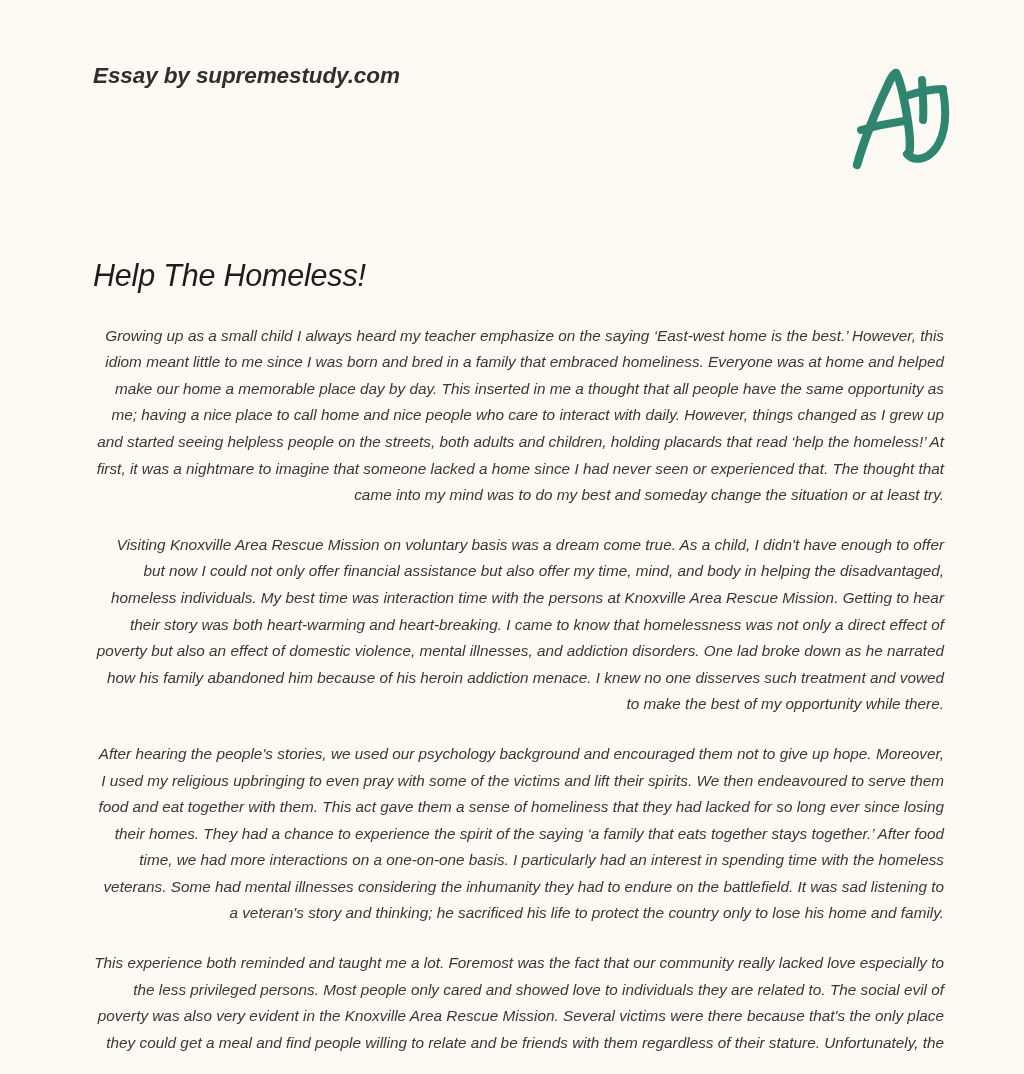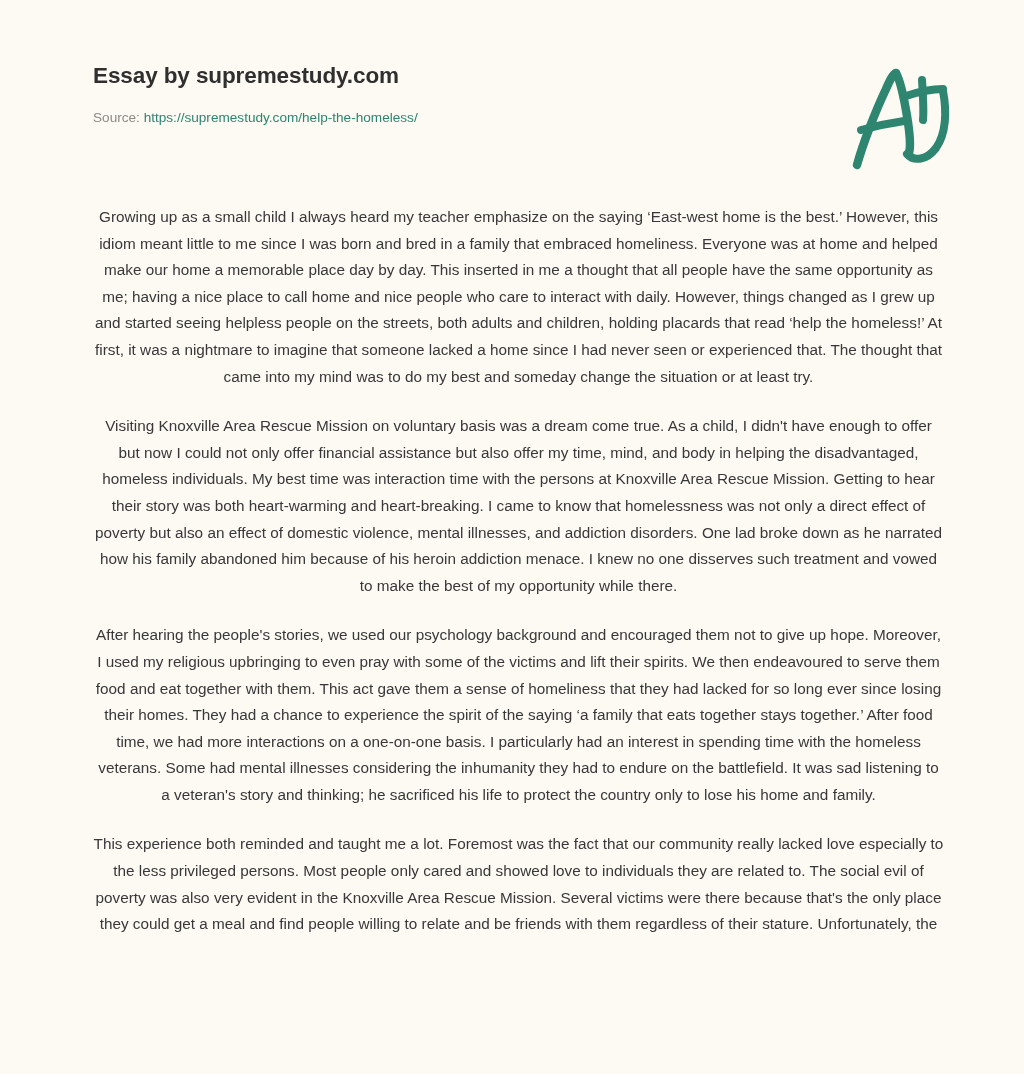--- a/index.html
+++ b/index.html
@@ -16,20 +16,21 @@
     position: relative;
     color: #2b2b2b;
   }
 
   .page {
     width: 1024px;
     height: 824px;
     box-sizing: border-box;
     position: relative;
     background: #fdfaf3;
+    font-style: italic;
   }
 
   
   .header {
     position: relative;
     padding: 62px 64px 0 93px;
     height: 175px;
     box-sizing: border-box;
   }
 
@@ -95,41 +96,37 @@
 
   .article-body {
     margin-top: 29px;
   }
 
   .article-body p {
     margin: 0 0 23px 0;
     font-size: 15.3px;
     line-height: 26.6px;
     color: #38383a;
-    text-align: center;
+    text-align: right;
     letter-spacing: 0.01px;
     max-width: 852px;
   }
 
   .article-body p:last-child {
     margin-bottom: 10px;
   }
 </style>
 </head>
 <body>
 
 <div class="page">
 
   <div class="header">
     <div class="header-text">
       <div class="byline">Essay by supremestudy.com</div>
-      <div class="source-line">
-        <span class="source-label">Source:</span>
-        <a class="source-url" href="#">https://supremestudy.com/help-the-homeless/</a>
-      </div>
     </div>
 
     <div class="logo">
       <svg viewBox="0 0 118 122" xmlns="http://www.w3.org/2000/svg">
         <g fill="none" stroke="#2e8570" stroke-linecap="round" stroke-linejoin="round">
 
           <path d="M13 107 C19 85, 32 52, 42 31 C46 22, 49 16, 52 15" stroke-width="8.5"></path>
 
           <path d="M52 15 C56 22, 60 40, 63 58 C66 76, 67 88, 65 95" stroke-width="8.5"></path>
 
@@ -139,20 +136,21 @@
 
           <path d="M62 38 C74 34, 89 31, 99 31" stroke-width="8"></path>
 
           <path d="M99 33 C103 54, 102 76, 92 90 C83 102, 70 104, 63 96" stroke-width="8"></path>
         </g>
       </svg>
     </div>
   </div>
 
   <div class="article">
+    <h1 class="article-title">Help The Homeless!</h1>
 
     <div class="article-body">
       <p>Growing up as a small child I always heard my teacher emphasize on the saying ‘East-west home is the best.’ However, this idiom meant little to me since I was born and bred in a family that embraced homeliness. Everyone was at home and helped make our home a memorable place day by day. This inserted in me a thought that all people have the same opportunity as me; having a nice place to call home and nice people who care to interact with daily. However, things changed as I grew up and started seeing helpless people on the streets, both adults and children, holding placards that read ‘help the homeless!’ At first, it was a nightmare to imagine that someone lacked a home since I had never seen or experienced that. The thought that came into my mind was to do my best and someday change the situation or at least try.</p>
       <p>Visiting Knoxville Area Rescue Mission on voluntary basis was a dream come true. As a child, I didn't have enough to offer but now I could not only offer financial assistance but also offer my time, mind, and body in helping the disadvantaged, homeless individuals. My best time was interaction time with the persons at Knoxville Area Rescue Mission. Getting to hear their story was both heart-warming and heart-breaking. I came to know that homelessness was not only a direct effect of poverty but also an effect of domestic violence, mental illnesses, and addiction disorders. One lad broke down as he narrated how his family abandoned him because of his heroin addiction menace. I knew no one disserves such treatment and vowed to make the best of my opportunity while there.</p>
       <p>After hearing the people's stories, we used our psychology background and encouraged them not to give up hope. Moreover, I used my religious upbringing to even pray with some of the victims and lift their spirits. We then endeavoured to serve them food and eat together with them. This act gave them a sense of homeliness that they had lacked for so long ever since losing their homes. They had a chance to experience the spirit of the saying ‘a family that eats together stays together.’ After food time, we had more interactions on a one-on-one basis. I particularly had an interest in spending time with the homeless veterans. Some had mental illnesses considering the inhumanity they had to endure on the battlefield. It was sad listening to a veteran's story and thinking; he sacrificed his life to protect the country only to lose his home and family.</p>
       <p>This experience both reminded and taught me a lot. Foremost was the fact that our community really lacked love especially to the less privileged persons. Most people only cared and showed love to individuals they are related to. The social evil of poverty was also very evident in the Knoxville Area Rescue Mission. Several victims were there because that's the only place they could get a meal and find people willing to relate and be friends with them regardless of their stature. Unfortunately, the</p>
     </div>
   </div>
 
 </div>

